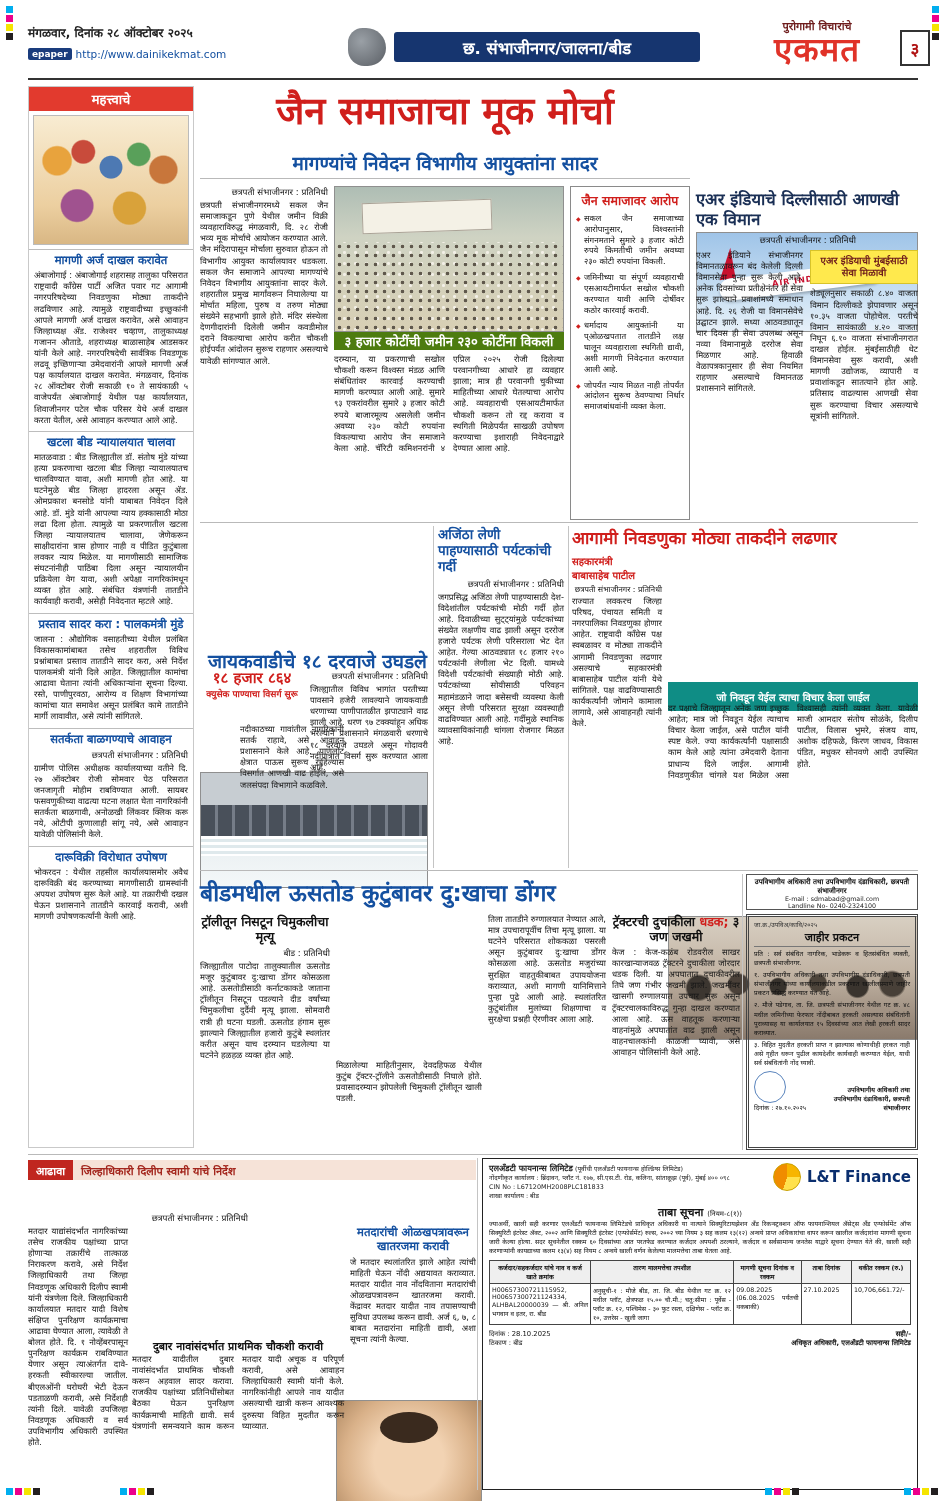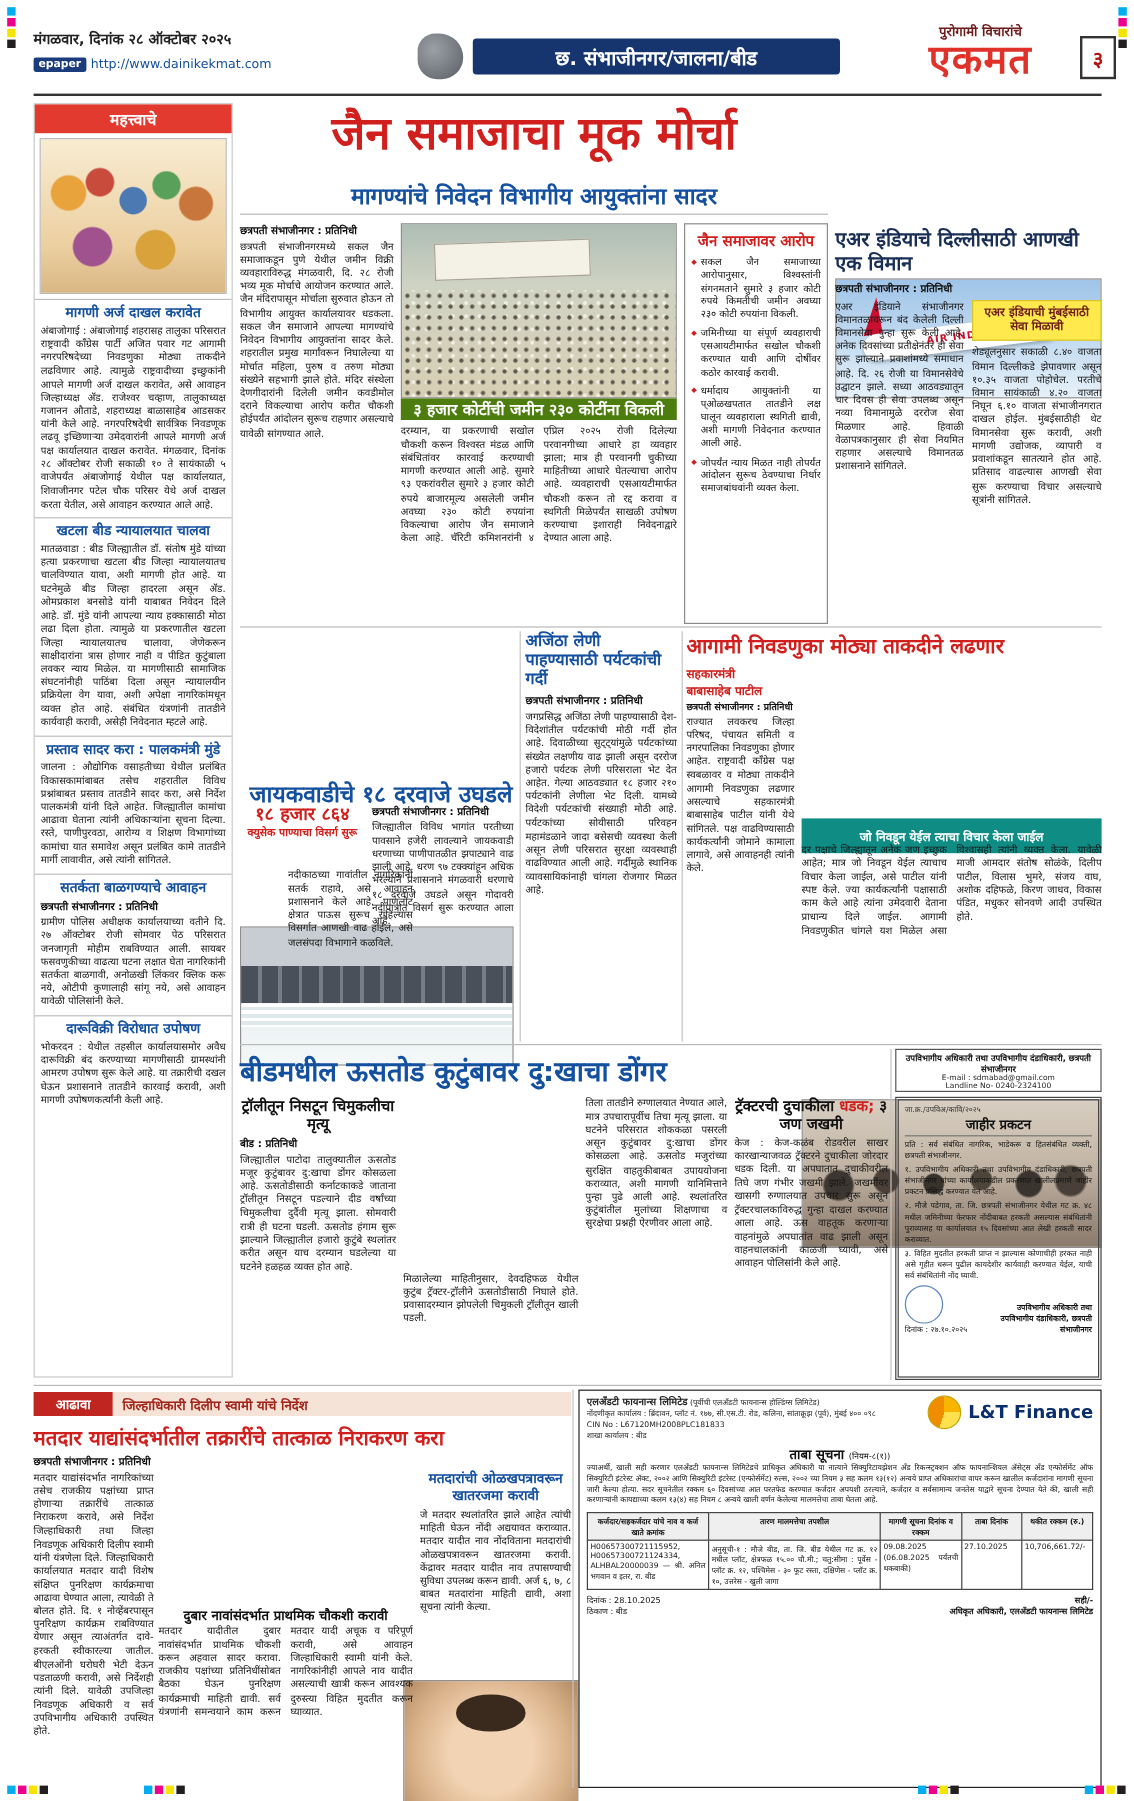--- a/index.html
+++ b/index.html
@@ -1,21 +1,21 @@
 <!DOCTYPE html>
 <html><head>
 <meta charset="utf-8">
 <style>
   html,body{margin:0;padding:0;background:#e8e8e8;}
   .page{position:relative;width:945px;height:1501px;background:#ffffff;margin:0 auto;
         font-family:"DejaVu Sans","Liberation Sans",sans-serif;overflow:hidden;color:#111;}
   .p{position:absolute;}
   .jb{font-size:8.3px;line-height:1.34;text-align:justify;color:#161616;}
   .jb2{columns:2;column-gap:8px;}
-  .byline{font-weight:bold;font-size:8.6px;color:#111;margin-bottom:2px;}
+  .byline{font-weight:normal;font-size:8.6px;color:#111;margin-bottom:2px;text-align:right;}
   .hairline{background:#b9b9b9;}
   .vline{background:#c4c4c4;width:1px;}
   
   .regs{display:flex;gap:2px;}
   .regs.v{flex-direction:column;}
   .reg{width:7px;height:7px;}
   .reg.c{background:#00aeef}.reg.m{background:#ec008c}.reg.y{background:#f5e400}.reg.k{background:#231f20}
   
   .dateline{font-size:12px;font-weight:bold;color:#222;}
   .epaper-row{font-size:10.5px;color:#1450a0;display:flex;align-items:center;gap:4px;}
@@ -95,21 +95,21 @@
   
   .office-box{border:1px solid #555;box-sizing:border-box;text-align:center;padding:2px;}
   .office-box .l1{font-size:7px;font-weight:bold;}
   .office-box .l2{font-size:6.3px;color:#222;}
   .notice{border:3px double #444;box-sizing:border-box;padding:3px 5px;}
   .notice-title{font-size:11px;font-weight:bold;text-align:center;border-bottom:1px solid #777;padding-bottom:2px;margin-bottom:3px;}
   .notice p{font-size:6.4px;line-height:1.42;text-align:justify;margin:0 0 3px 0;}
   .stamp{width:30px;height:30px;border:1.5px solid #1450a0;border-radius:50%;opacity:.7;}
   
   .kicker-band{display:flex;align-items:stretch;height:20px;}
-  .kicker-box{background:#c0261f;color:#fff;font-size:11px;font-weight:bold;display:flex;align-items:center;justify-content:center;width:66px;font-family:Liberation Mono, monospace;}
+  .kicker-box{background:#c0261f;color:#fff;font-size:11px;font-weight:bold;display:flex;align-items:center;justify-content:center;width:45px;}
   .kicker-rest{background:#f6e3d8;color:#a3261d;font-size:11px;font-weight:bold;display:flex;align-items:center;padding-left:8px;flex:1;}
   
   .ltad{border:1.5px solid #222;box-sizing:border-box;padding:4px 6px;}
   .lt-co{font-size:6.4px;line-height:1.4;color:#222;}
   .lt-co .nm{font-size:8.2px;font-weight:bold;}
   .lt-logo{display:flex;align-items:center;gap:6px;}
   .lt-icon{width:26px;height:26px;border-radius:50%;
            background:conic-gradient(#f7b500 0 25%,#ffe14d 25% 55%,#f08c00 55% 100%);
            border:1px solid #caa200;}
   .lt-logo .txt{font-size:15px;font-weight:900;color:#0a2e6e;}
@@ -172,21 +172,21 @@
       <div class="side-h">प्रस्ताव सादर करा : पालकमंत्री मुंडे</div>
       <div class="jb">जालना : औद्योगिक वसाहतीच्या येथील प्रलंबित विकासकामांबाबत तसेच शहरातील विविध प्रश्नांबाबत प्रस्ताव तातडीने सादर करा, असे निर्देश पालकमंत्री यांनी दिले आहेत. जिल्ह्यातील कामांचा आढावा घेताना त्यांनी अधिकाऱ्यांना सूचना दिल्या. रस्ते, पाणीपुरवठा, आरोग्य व शिक्षण विभागांच्या कामांचा यात समावेश असून प्रलंबित कामे तातडीने मार्गी लावावीत, असे त्यांनी सांगितले.</div>
     </div>
     <div class="side-art">
       <div class="side-h">सतर्कता बाळगण्याचे आवाहन</div>
       <div class="byline">छत्रपती संभाजीनगर : प्रतिनिधी</div>
       <div class="jb">ग्रामीण पोलिस अधीक्षक कार्यालयाच्या वतीने दि. २७ ऑक्टोबर रोजी सोमवार पेठ परिसरात जनजागृती मोहीम राबविण्यात आली. सायबर फसवणुकीच्या वाढत्या घटना लक्षात घेता नागरिकांनी सतर्कता बाळगावी, अनोळखी लिंकवर क्लिक करू नये, ओटीपी कुणालाही सांगू नये, असे आवाहन यावेळी पोलिसांनी केले.</div>
     </div>
     <div class="side-art">
       <div class="side-h">दारूविक्री विरोधात उपोषण</div>
-      <div class="jb">भोकरदन : येथील तहसील कार्यालयासमोर अवैध दारूविक्री बंद करण्याच्या मागणीसाठी ग्रामस्थांनी आमरण उपोषण सुरू केले आहे. या तक्रारीची दखल घेऊन प्रशासनाने तातडीने कारवाई करावी, अशी मागणी उपोषणकर्त्यांनी केली आहे.</div>
+      <div class="jb">भोकरदन : येथील तहसील कार्यालयासमोर अवैध दारूविक्री बंद करण्याच्या मागणीसाठी ग्रामस्थांनी अपयश उपोषण सुरू केले आहे. या तक्रारीची दखल घेऊन प्रशासनाने तातडीने कारवाई करावी, अशी मागणी उपोषणकर्त्यांनी केली आहे.</div>
     </div>
   </div>
 
   <div class="p h-main" style="left:200px;top:92px;width:490px;">जैन समाजाचा मूक मोर्चा</div>
   <div class="p h-sub" style="left:200px;top:150px;width:490px;">मागण्यांचे निवेदन विभागीय आयुक्तांना सादर</div>
   <div class="p hairline" style="left:200px;top:178px;width:490px;height:1px;"></div>
 
   <div class="p" style="left:200px;top:186px;width:128px;height:336px;">
     <div class="byline">छत्रपती संभाजीनगर : प्रतिनिधी</div>
     <div class="jb">छत्रपती संभाजीनगरमध्ये सकल जैन समाजाकडून पुणे येथील जमीन विक्री व्यवहाराविरुद्ध मंगळवारी, दि. २८ रोजी भव्य मूक मोर्चाचे आयोजन करण्यात आले. जैन मंदिरापासून मोर्चाला सुरुवात होऊन तो विभागीय आयुक्त कार्यालयावर धडकला. सकल जैन समाजाने आपल्या मागण्यांचे निवेदन विभागीय आयुक्तांना सादर केले. शहरातील प्रमुख मार्गांवरून निघालेल्या या मोर्चात महिला, पुरुष व तरुण मोठ्या संख्येने सहभागी झाले होते. मंदिर संस्थेला देणगीदारांनी दिलेली जमीन कवडीमोल दराने विकल्याचा आरोप करीत चौकशी होईपर्यंत आंदोलन सुरूच राहणार असल्याचे यावेळी सांगण्यात आले.</div>
@@ -297,21 +297,20 @@
     </div>
   </div>
 
   <div class="p hairline" style="left:28px;top:1154px;width:890px;height:1px;"></div>
   <div class="p vline" style="left:477px;top:1158px;height:332px;"></div>
 
   <div class="p kicker-band" style="left:28px;top:1160px;width:448px;">
     <div class="kicker-box">आढावा</div>
     <div class="kicker-rest">जिल्हाधिकारी दिलीप स्वामी यांचे निर्देश</div>
   </div>
-  <div class="p h-red" style="left:28px;top:1186px;width:448px;font-size:17px;">मतदार याद्यांसंदर्भातील तक्रारींचे तात्काळ निराकरण करा</div>
   <div class="p byline" style="left:28px;top:1212px;width:220px;">छत्रपती संभाजीनगर : प्रतिनिधी</div>
   <div class="p jb" style="left:28px;top:1226px;width:100px;height:264px;">मतदार याद्यांसंदर्भात नागरिकांच्या तसेच राजकीय पक्षांच्या प्राप्त होणाऱ्या तक्रारींचे तात्काळ निराकरण करावे, असे निर्देश जिल्हाधिकारी तथा जिल्हा निवडणूक अधिकारी दिलीप स्वामी यांनी यंत्रणेला दिले. जिल्हाधिकारी कार्यालयात मतदार यादी विशेष संक्षिप्त पुनरिक्षण कार्यक्रमाचा आढावा घेण्यात आला, त्यावेळी ते बोलत होते. दि. १ नोव्हेंबरपासून पुनरिक्षण कार्यक्रम राबविण्यात येणार असून त्याअंतर्गत दावे-हरकती स्वीकारल्या जातील. बीएलओंनी घरोघरी भेटी देऊन पडताळणी करावी, असे निर्देशही त्यांनी दिले. यावेळी उपजिल्हा निवडणूक अधिकारी व सर्व उपविभागीय अधिकारी उपस्थित होते.</div>
 
   <div class="p" style="left:350px;top:1226px;width:126px;height:264px;">
     <div class="h-blue" style="font-size:11.5px;line-height:1.2;text-align:center;margin-bottom:3px;">मतदारांची ओळखपत्रावरून खातरजमा करावी</div>
     <div class="jb">जे मतदार स्थलांतरित झाले आहेत त्यांची माहिती घेऊन नोंदी अद्ययावत कराव्यात. मतदार यादीत नाव नोंदविताना मतदारांची ओळखपत्रावरून खातरजमा करावी. केंद्रावर मतदार यादीत नाव तपासण्याची सुविधा उपलब्ध करून द्यावी. अर्ज ६, ७, ८ बाबत मतदारांना माहिती द्यावी, अशा सूचना त्यांनी केल्या.</div>
   </div>
   <div class="p" style="left:132px;top:1338px;width:212px;font-size:11px;font-weight:800;text-align:center;">दुबार नावांसंदर्भात प्राथमिक चौकशी करावी</div>
   <div class="p jb jb2" style="left:132px;top:1354px;width:212px;height:136px;">मतदार यादीतील दुबार नावांसंदर्भात प्राथमिक चौकशी करून अहवाल सादर करावा. राजकीय पक्षांच्या प्रतिनिधींसोबत बैठका घेऊन पुनरिक्षण कार्यक्रमाची माहिती द्यावी. सर्व यंत्रणांनी समन्वयाने काम करून मतदार यादी अचूक व परिपूर्ण करावी, असे आवाहन जिल्हाधिकारी स्वामी यांनी केले. नागरिकांनीही आपले नाव यादीत असल्याची खात्री करून आवश्यक दुरुस्त्या विहित मुदतीत करून घ्याव्यात.</div>
 

